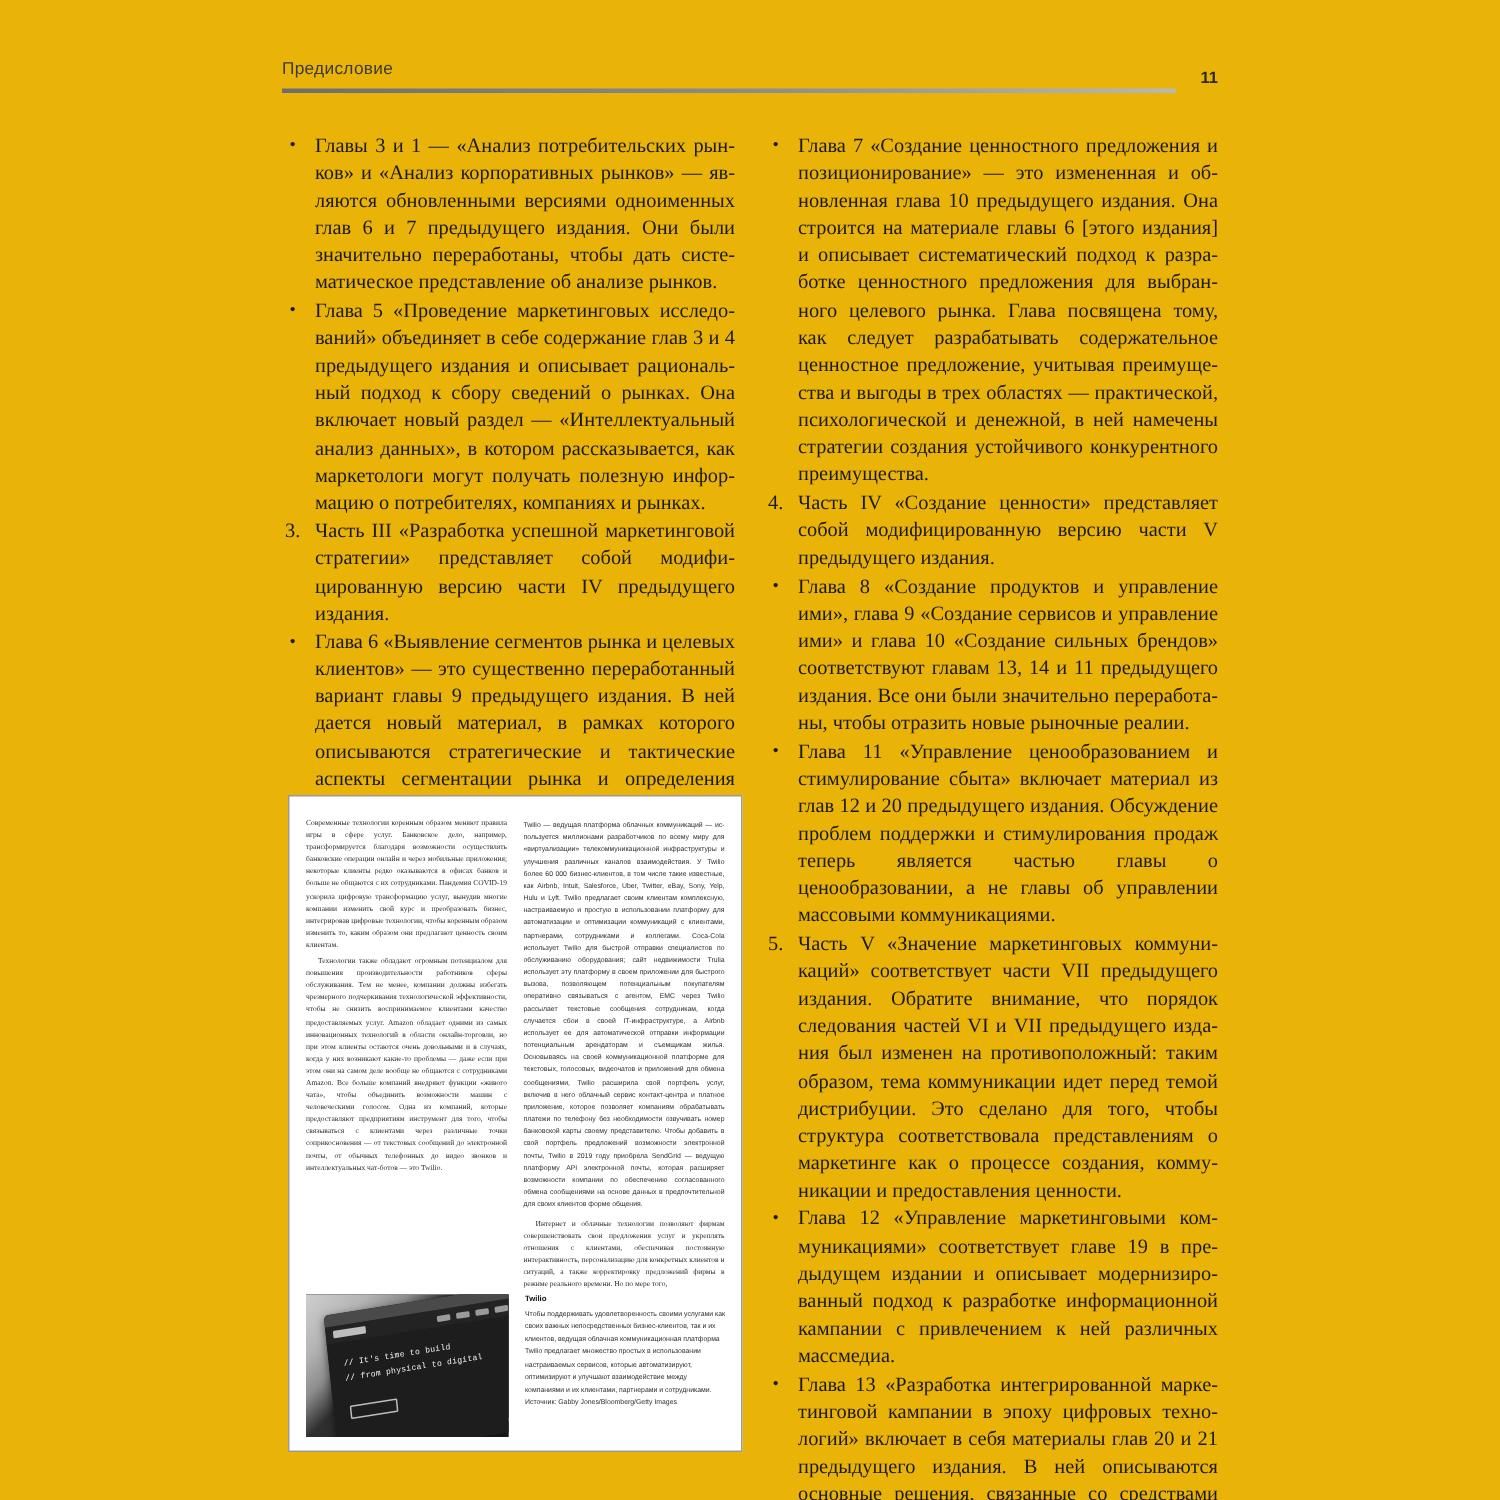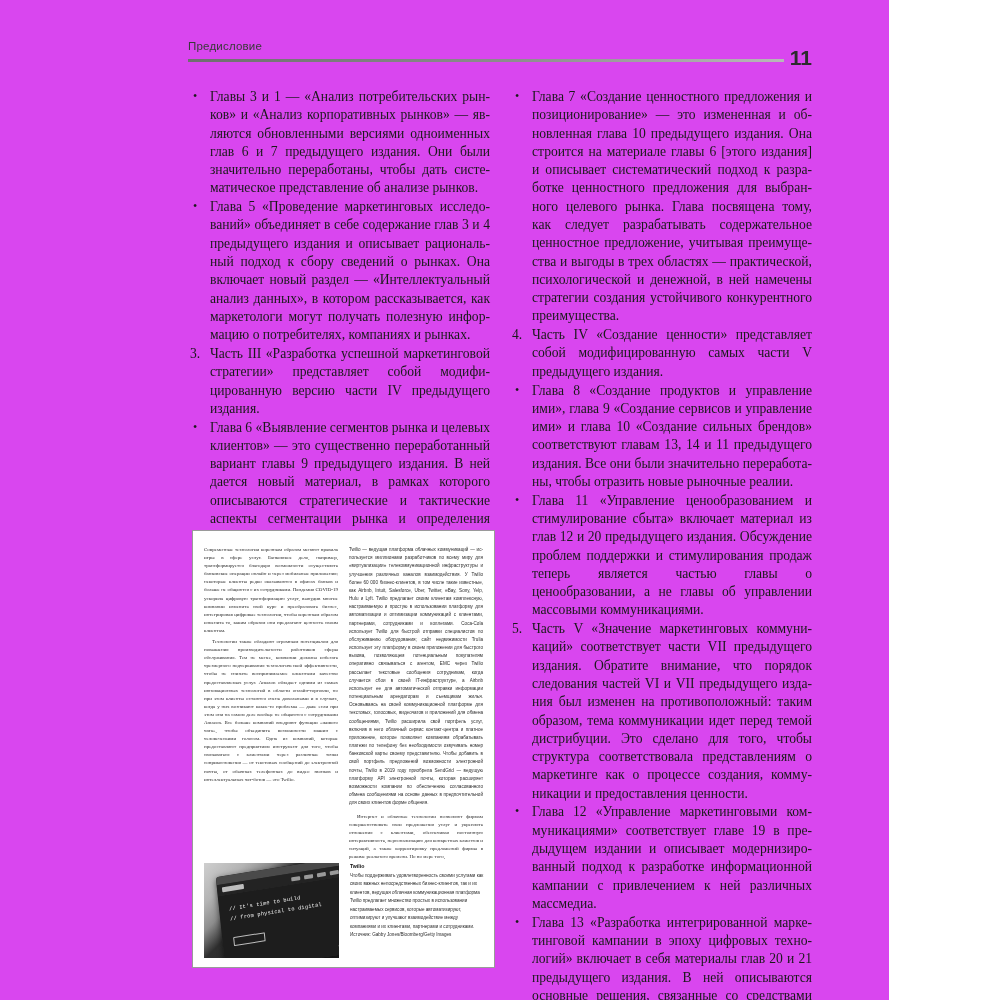--- a/index.html
+++ b/index.html
@@ -10,23 +10,23 @@
   body {
     width: 1000px;
     height: 1000px;
     font-family: "Liberation Serif", serif;
     color: #1a1a1a;
     overflow: hidden;
   }
 
   .page {
     position: relative;
-    width: 889px;
+    width: 1000px;
     height: 1000px;
-    background: #d946ef;
+    background: #eab308;
     box-sizing: border-box;
   }
 
   
   .running-head {
     position: absolute;
     left: 188px;
     top: 40px;
     width: 624px;
     height: 30px;
@@ -46,21 +46,21 @@
     top: 19px;
     width: 596px;
     height: 3px;
     background: linear-gradient(to right, #6e6e6e 0%, #8d8d8d 55%, #b8b8b8 100%);
   }
   .running-head-folio {
     position: absolute;
     right: 0;
     top: 6px;
     font-family: "Liberation Sans", sans-serif;
-    font-size: 21px;
+    font-size: 11px;
     font-weight: 600;
     color: #2b2b2b;
   }
 
   
   .col {
     position: absolute;
     top: 88px;
     width: 300px;
     font-size: 13.6px;
@@ -335,21 +335,21 @@
   </div>
 
   <div class="col col-right">
     <ul class="list" id="right-list">
         <li class="item bullet">
           <span class="marker">•</span>
           <span class="body">Глава 7 «Создание ценностного предложения и позиционирование» — это измененная и об­новленная глава 10 предыдущего издания. Она строится на материале главы 6 [этого издания] и описывает систематический подход к разра­ботке ценностного предложения для выбран­ного целевого рынка. Глава посвящена тому, как следует разрабатывать содержательное ценностное предложение, учитывая преимуще­ства и выгоды в трех областях — практической, психологической и денежной, в ней намечены стратегии создания устойчивого конкурентно­го преимущества.</span>
         </li>
         <li class="item numbered">
           <span class="marker">4.</span>
-          <span class="body">Часть IV «Создание ценности» представляет собой модифицированную самых части V предыдущего издания.</span>
+          <span class="body">Часть IV «Создание ценности» представляет собой модифицированную версию части V предыдущего издания.</span>
         </li>
         <li class="item bullet">
           <span class="marker">•</span>
           <span class="body">Глава 8 «Создание продуктов и управление ими», глава 9 «Создание сервисов и управление ими» и глава 10 «Создание сильных брендов» соответствуют главам 13, 14 и 11 предыдущего издания. Все они были значительно переработа­ны, чтобы отразить новые рыночные реалии.</span>
         </li>
         <li class="item bullet">
           <span class="marker">•</span>
           <span class="body">Глава 11 «Управление ценообразованием и стимулирование сбыта» включает мате­риал из глав 12 и 20 предыдущего издания. Обсуждение проблем поддержки и стимули­рования продаж теперь является частью главы о ценообразовании, а не главы об управлении массовыми коммуникациями.</span>
         </li>
         <li class="item numbered">

